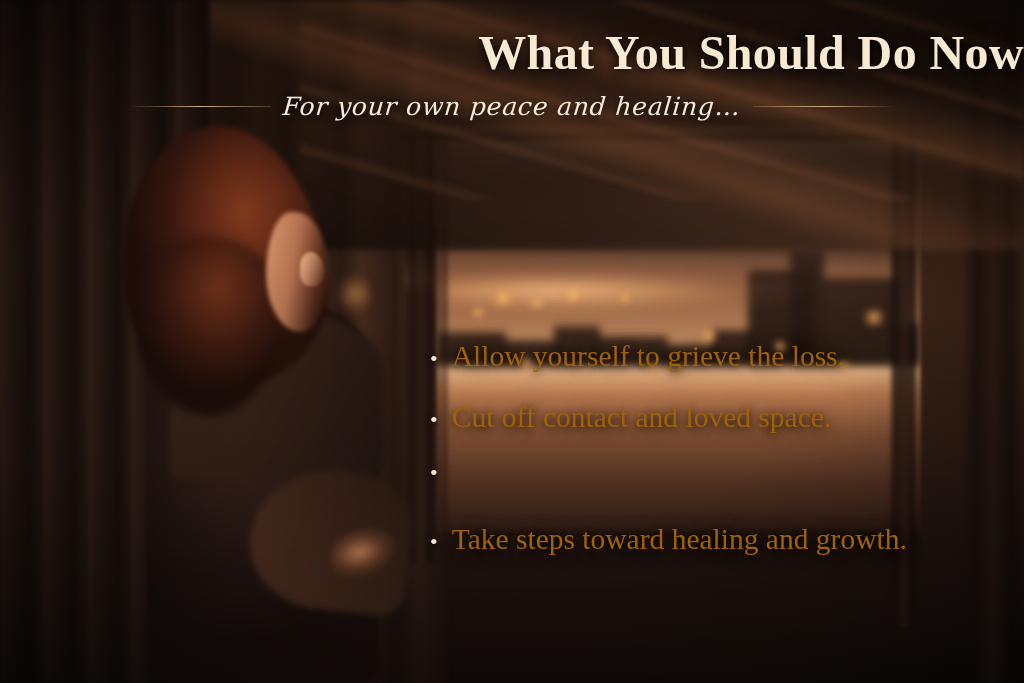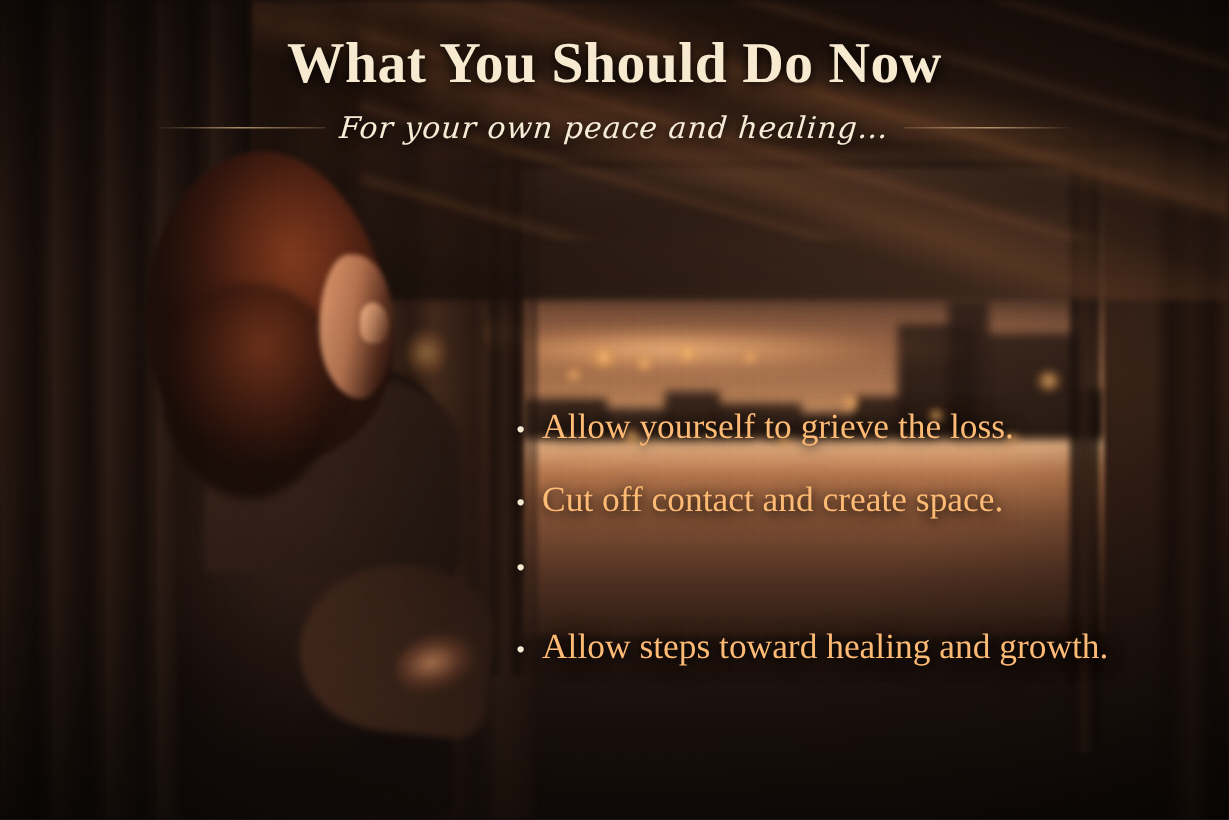--- a/index.html
+++ b/index.html
@@ -256,21 +256,21 @@
   #overlay {
     position: absolute;
     inset: 0;
     z-index: 40;
   }
   #headline {
     position: absolute;
     top: 28px;
     left: 0;
     width: 1024px;
-    text-align: center;
+    text-align: right;
     font-family: "Liberation Serif", serif;
     font-weight: 700;
     font-size: 48px;
     line-height: 1.05;
     letter-spacing: .4px;
     color: #f7ead0;
     text-shadow: 0 2px 10px rgba(0,0,0,.85), 0 0 26px rgba(0,0,0,.55);
   }
   #subrow {
     position: absolute;
@@ -316,21 +316,21 @@
   .dot {
     font-size: 22px;
     line-height: 1;
     color: #f6ead2;
     flex: none;
     text-shadow: 0 2px 7px rgba(0,0,0,.8);
   }
   .bullet-text {
     font-family: "Liberation Serif", serif;
     font-size: 29.5px;
-    color: #fdba74;
+    color: #a16207;
     white-space: nowrap;
     text-shadow: 0 2px 9px rgba(0,0,0,.88), 0 0 20px rgba(0,0,0,.5);
   }
 </style>
 </head>
 <body>
 
 <div id="stage">
 
   <div class="layer" id="bg-base"></div>
@@ -405,25 +405,25 @@
       <span class="rule right"></span>
     </div>
 
     <div id="bullets">
       <div class="bullet-row">
         <span class="dot">•</span>
         <span class="bullet-text">Allow yourself to grieve the loss.</span>
       </div>
       <div class="bullet-row">
         <span class="dot">•</span>
-        <span class="bullet-text">Cut off contact and create space.</span>
+        <span class="bullet-text">Cut off contact and loved space.</span>
       </div>
       <div class="bullet-row">
         <span class="dot">•</span>
       </div>
       <div class="bullet-row">
         <span class="dot">•</span>
-        <span class="bullet-text">Allow steps toward healing and growth.</span>
+        <span class="bullet-text">Take steps toward healing and growth.</span>
       </div>
     </div>
 
   </div>
 </div>
 
 </body></html>

